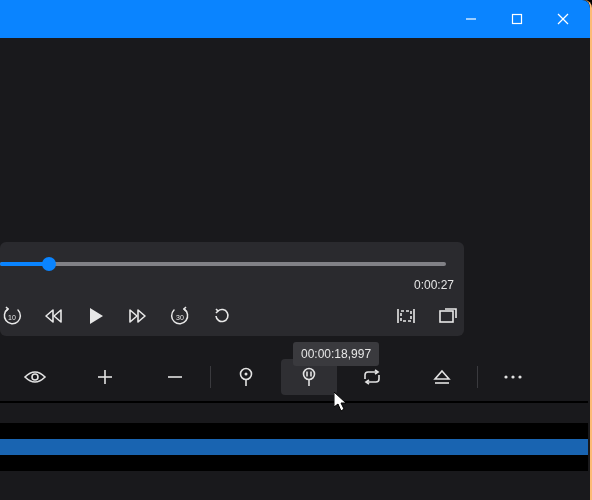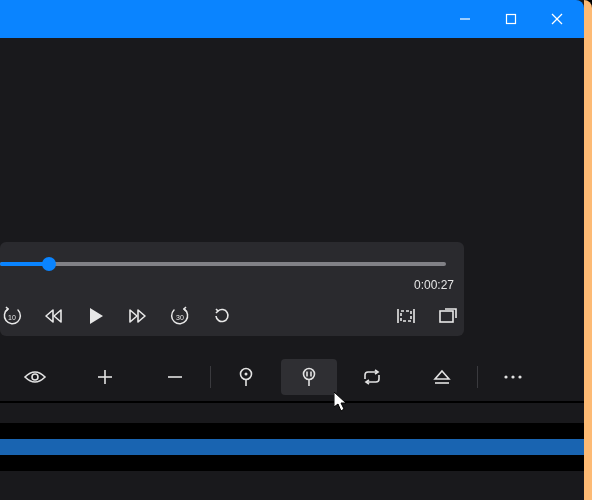--- a/index.html
+++ b/index.html
@@ -3,21 +3,21 @@
 <meta charset="utf-8">
 <style>
   * { box-sizing: border-box; margin: 0; padding: 0; }
   html, body { width: 592px; height: 500px; overflow: hidden; font-family: "Segoe UI", Arial, sans-serif; background:#000; }
   .window {
     position: relative;
     width: 592px; height: 500px;
     background: #19191c;
     border-top-right-radius: 8px;
     overflow: hidden;
-    border-right: 8px solid #fdba74;
+    border-right: 2px solid #fdba74;
   }
   .titlebar {
     height: 38px;
     background: #0a84ff;
     display: flex;
     justify-content: flex-end;
     align-items: center;
     padding-right: 4px;
     border-top-right-radius: 8px;
   }
@@ -278,20 +278,21 @@
     <div class="divider"></div>
     <div class="toolbtn">
       <svg width="20" height="6" viewBox="0 0 20 6" fill="#e2e2e2">
           <circle cx="3" cy="3" r="1.6"></circle>
           <circle cx="10" cy="3" r="1.6"></circle>
           <circle cx="17" cy="3" r="1.6"></circle>
         </svg>
     </div>
   </div>
 
+  <div class="tooltip">00:00:18,997</div>
 
   <div class="timeline">
     <div class="band-dark"></div>
     <div class="band-black"></div>
     <div class="band-blue"></div>
     <div class="band-black"></div>
     <div class="band-dark" style="height:30px"></div>
   </div>
 
   <svg class="cursor" width="16" height="20" viewBox="0 0 16 20">

